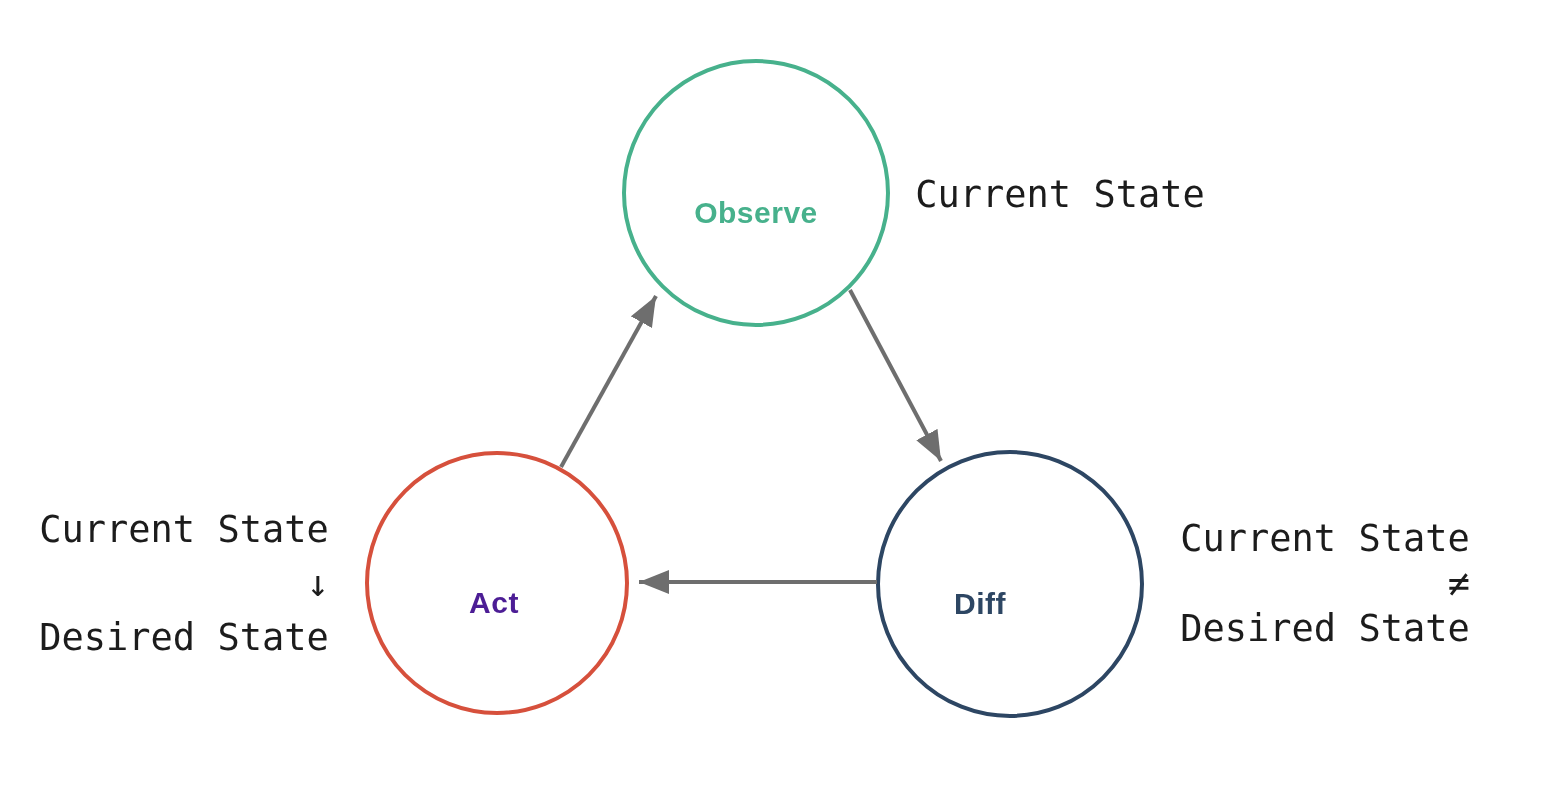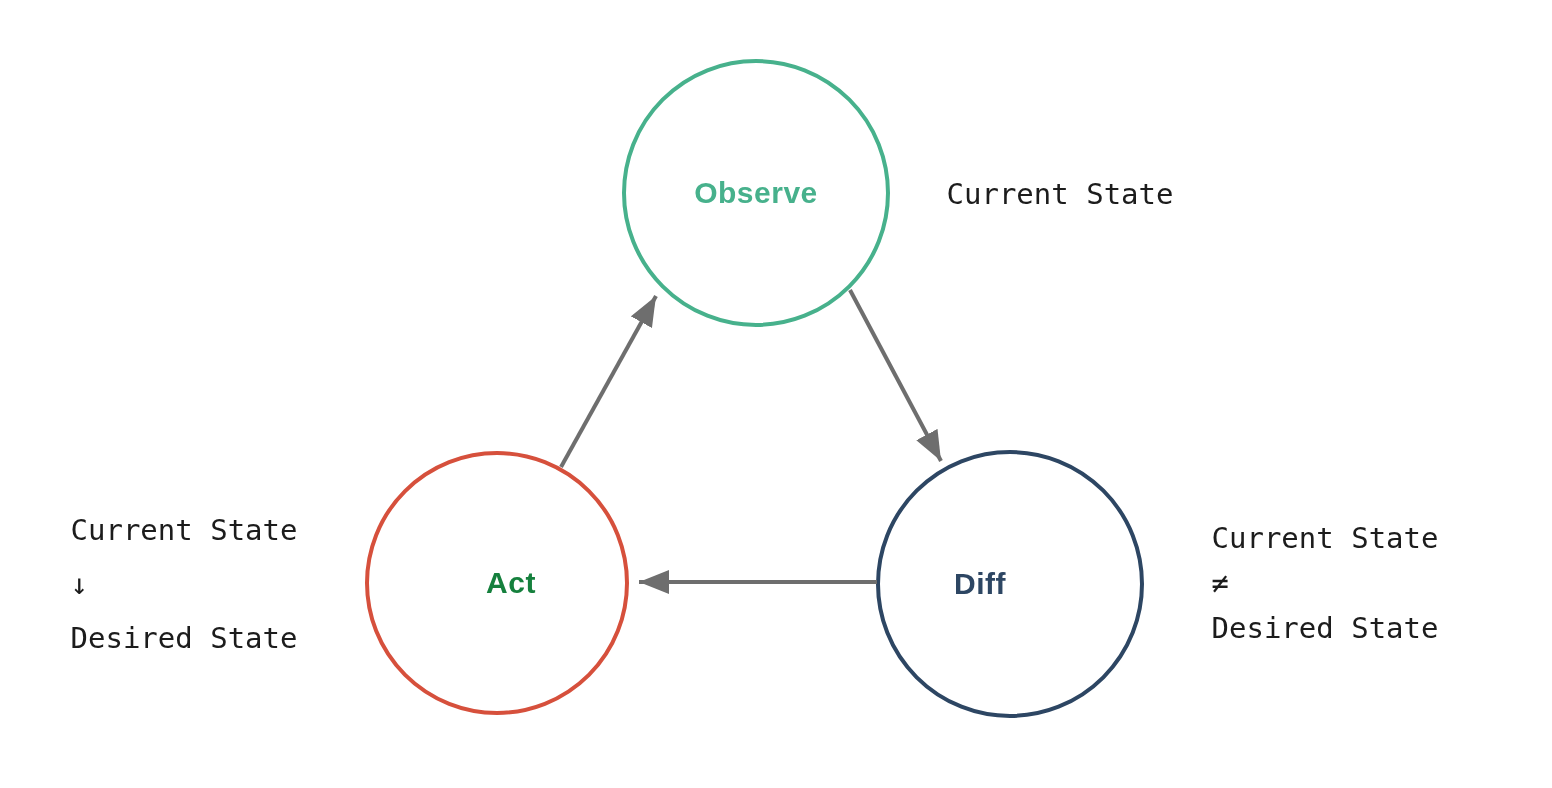--- a/index.html
+++ b/index.html
@@ -23,28 +23,29 @@
     height: 788px;
   }
   .node-label {
     position: absolute;
     transform: translate(-50%, -50%);
     font-family: "Liberation Sans", sans-serif;
     font-weight: bold;
     font-size: 30px;
     letter-spacing: 0.5px;
     white-space: nowrap;
+    margin-top: 20px;
   }
   .annotation {
     position: absolute;
     transform: translate(-50%, -50%);
     font-family: "DejaVu Sans Mono", monospace;
-    font-size: 29px;
+    font-size: 37px;
     color: #1c1c1c;
-    text-align: left;
+    text-align: right;
     white-space: nowrap;
   }
   .annotation .line {
     display: block;
   }
   .annotation.act-side .line {
     line-height: 54px;
   }
   .annotation.diff-side .line {
     line-height: 45px;
@@ -70,21 +71,21 @@
 
     <line x1="561" y1="467" x2="656" y2="296" stroke-width="4" marker-end="url(#arrowhead)" stroke="#6e6e6e"></line>
 
     <line x1="850" y1="290" x2="941" y2="461" stroke-width="4" marker-end="url(#arrowhead)" stroke="#6e6e6e"></line>
 
     <line x1="877" y1="582" x2="639" y2="582" stroke-width="4" marker-end="url(#arrowhead)" stroke="#6e6e6e"></line>
   </svg>
 
   <div class="node-label" style="left: 756px; top: 193px; color: rgb(71, 177, 140);">Observe</div>
 
-  <div class="node-label" style="left: 511px; top: 583px; color: #15803d;">Act</div>
+  <div class="node-label" style="left: 494px; top: 583px; color: #4c1d95;">Act</div>
 
   <div class="node-label" style="left: 980px; top: 584px; color: rgb(45, 70, 99);">Diff</div>
 
   <div class="annotation observe-side" style="left:1060px; top:194px;">
     <span class="line">Current State</span>
   </div>
 
   <div class="annotation act-side" style="left:184px; top:584px;">
     <span class="line">Current State</span>
     <span class="line">↓</span>

